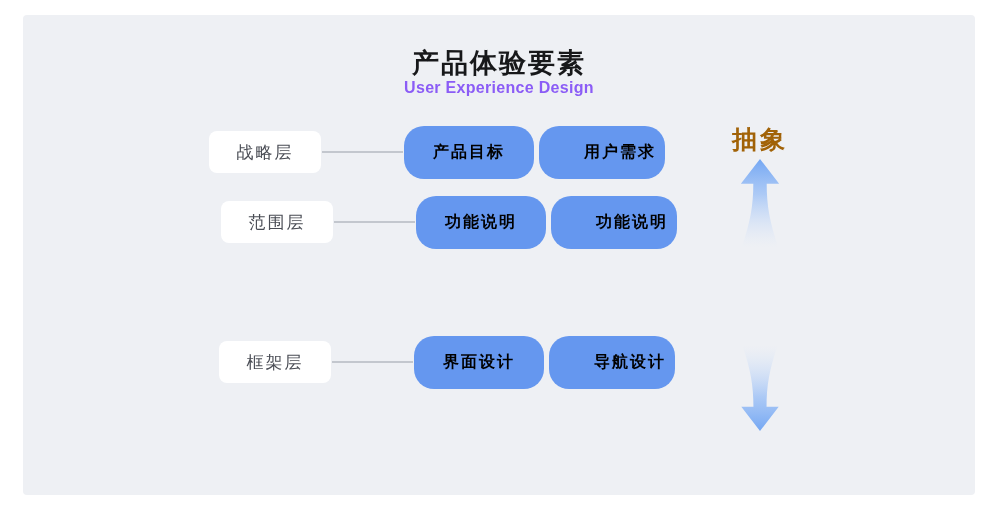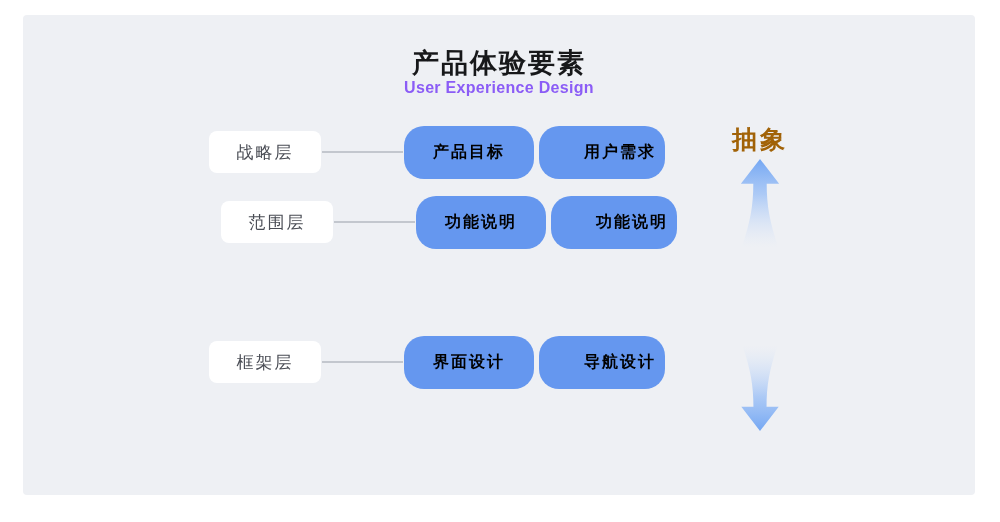--- a/index.html
+++ b/index.html
@@ -34,21 +34,21 @@
     letter-spacing: 0.3px;
     color: #8b5cf6;
   }
   .row {
     position: absolute;
     left: 0; width: 100%; height: 53px;
   }
   .row-1 { top: 111px; }
   .row-2 { top: 181px; margin-left: 12px; }
   .row-3 { top: 251px; }
-  .row-4 { top: 321px; }
+  .row-4 { top: 321px; margin-left: 10px; }
   .row-5 { top: 390px; }
   .label-box {
     position: absolute;
     left: 186px; top: 5px;
     width: 112px; height: 42px;
     background: #ffffff;
     border-radius: 8px;
     display: flex; align-items: center; justify-content: center;
     font-size: 17px;
     font-weight: 400;

